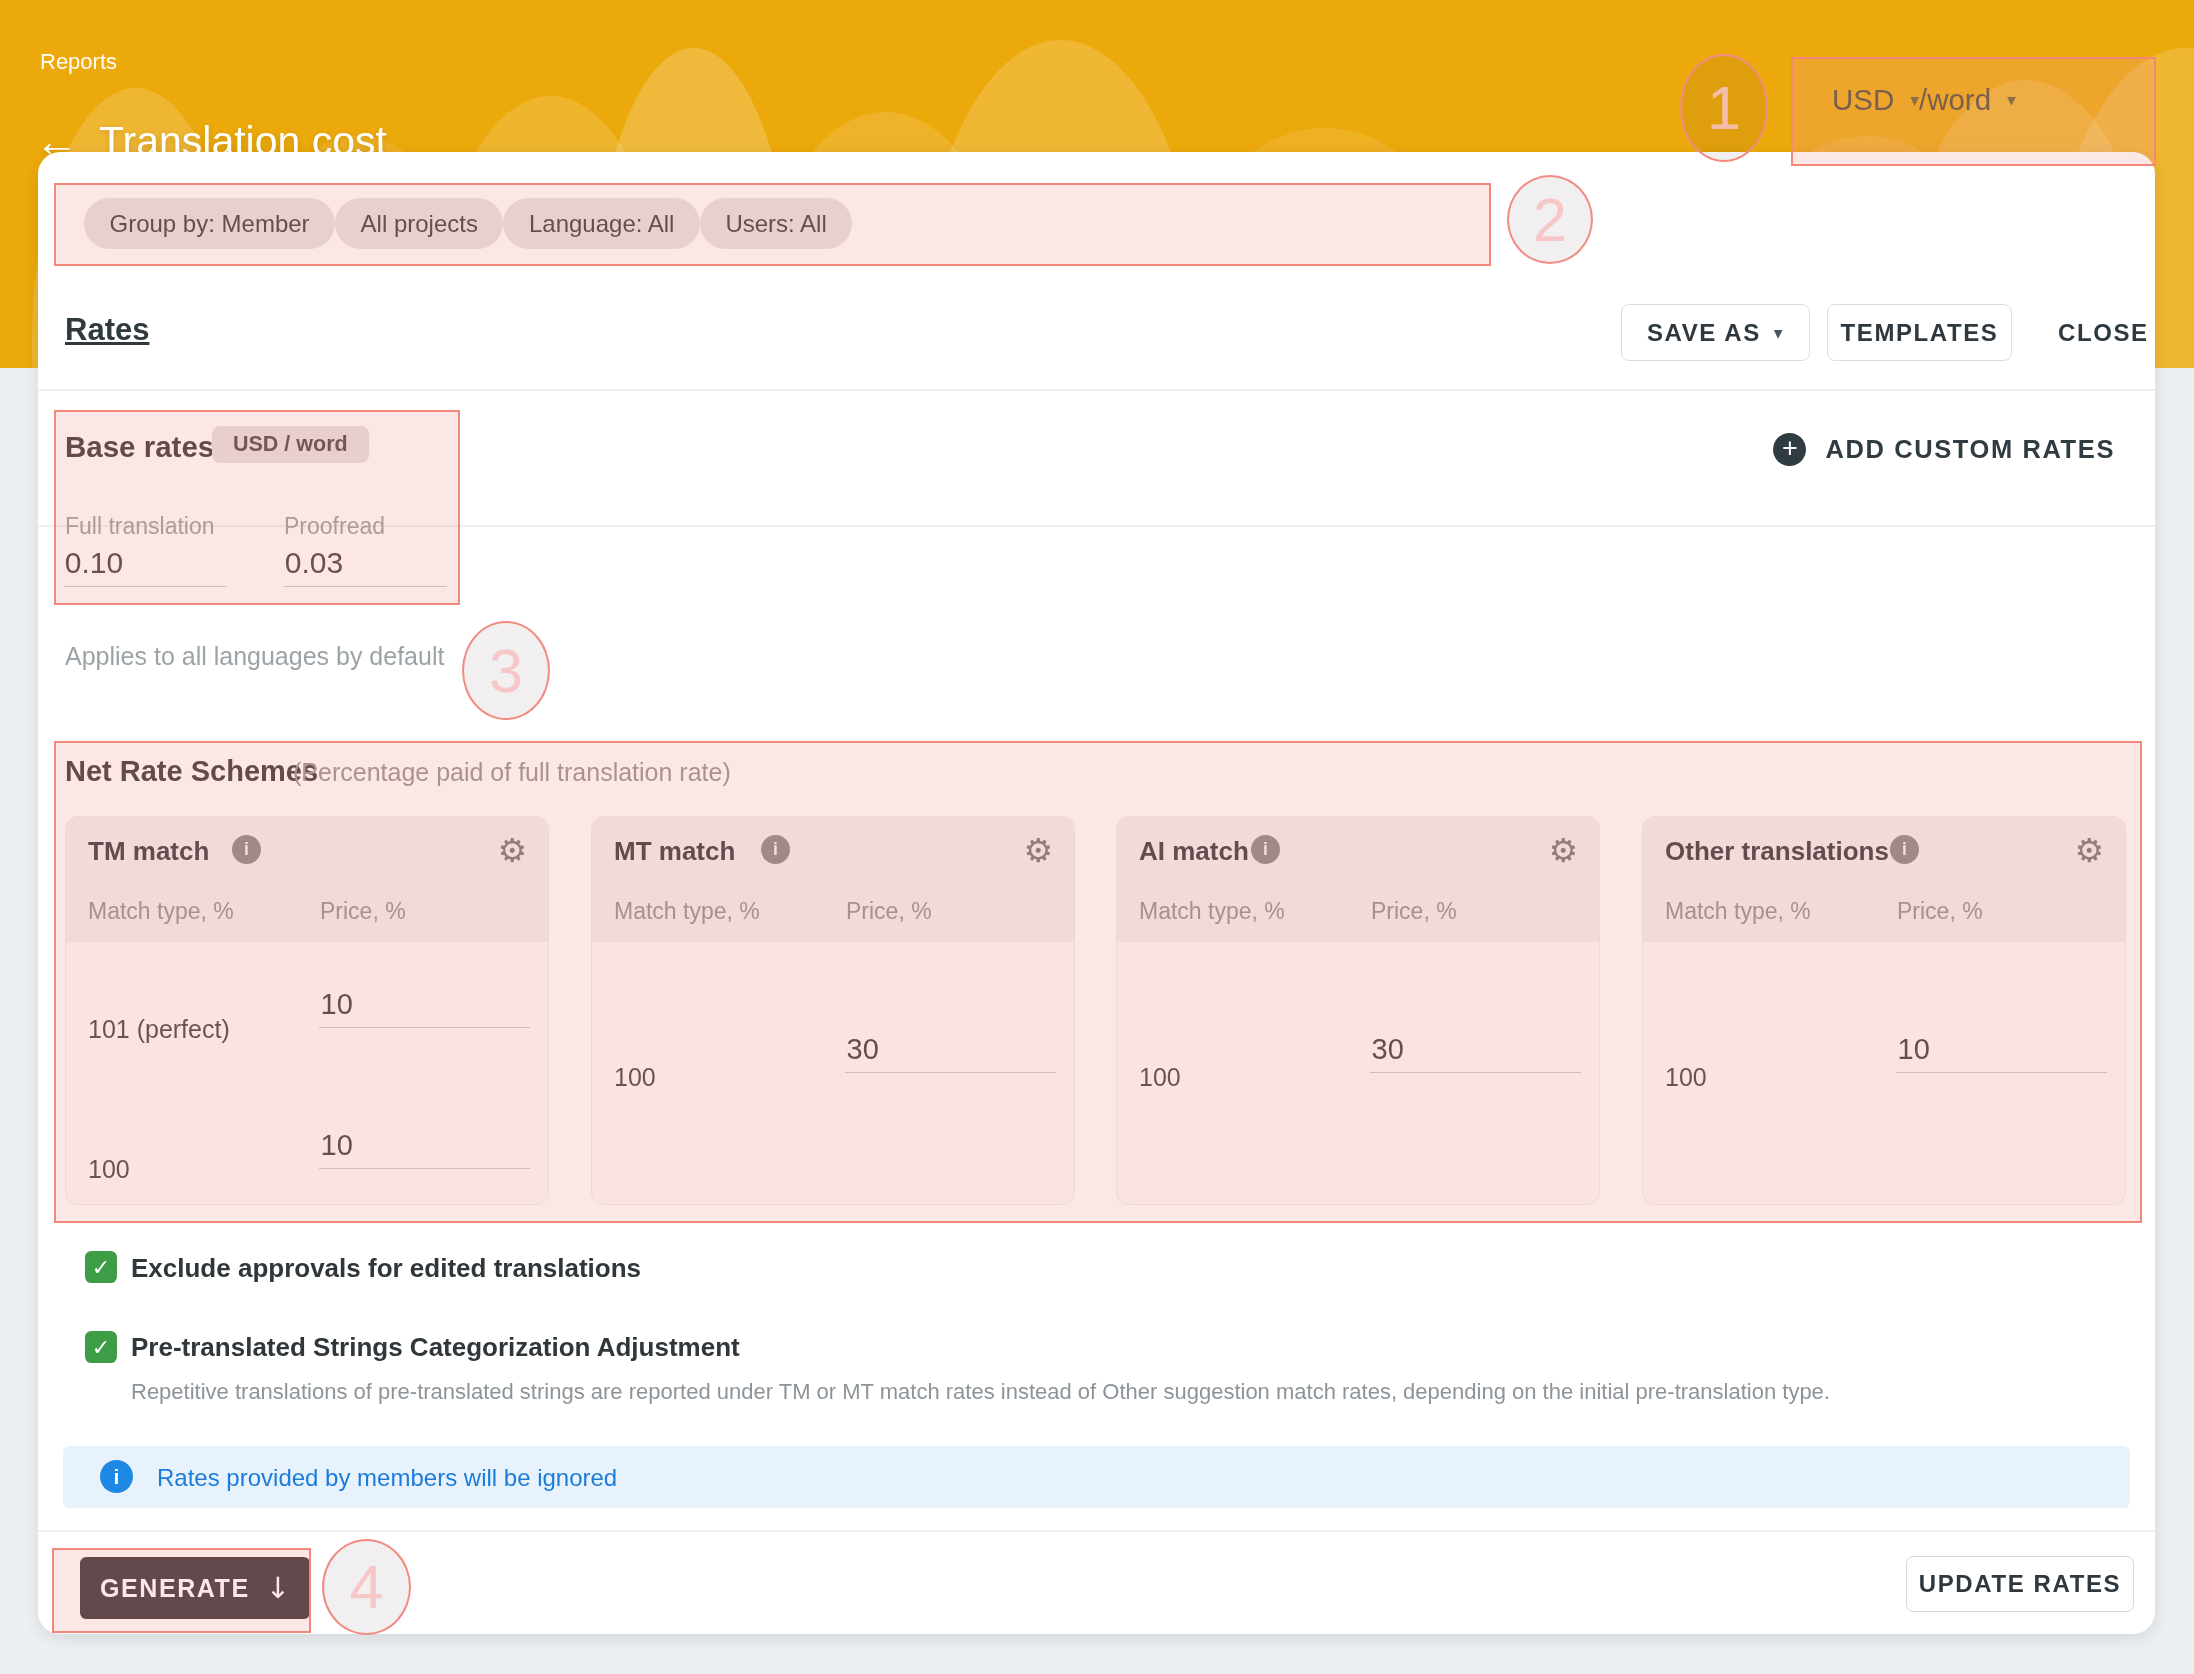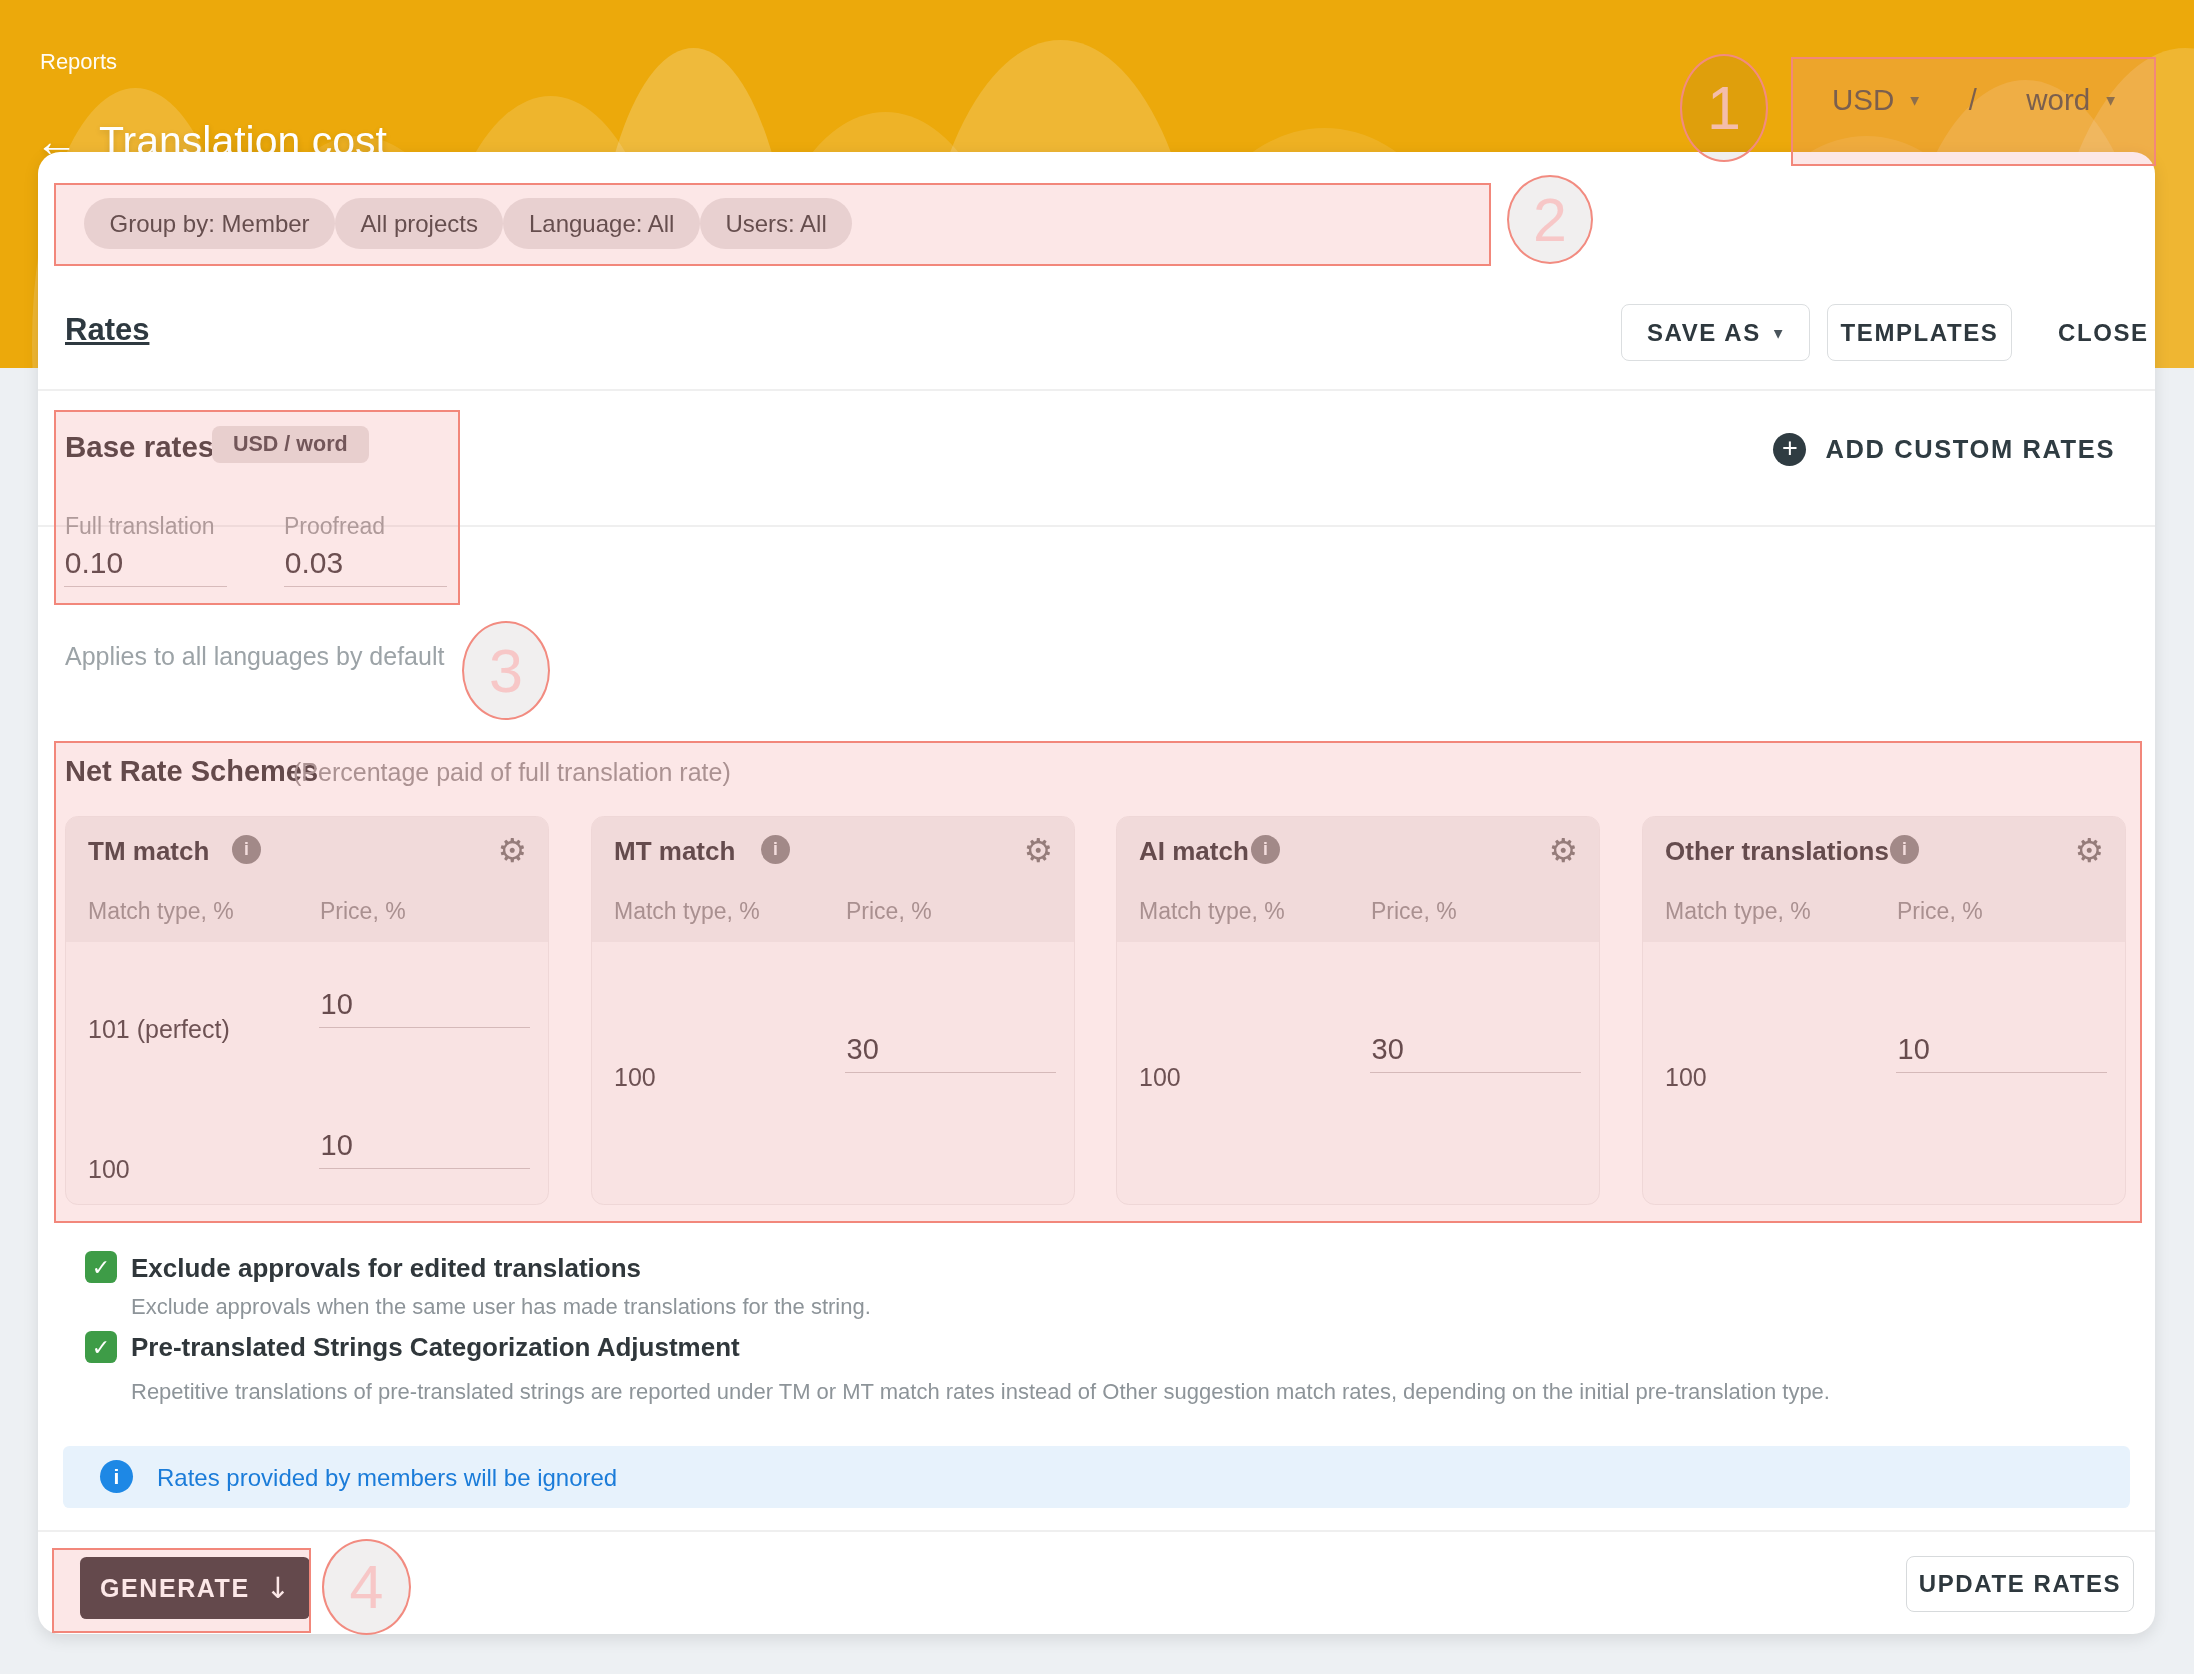--- a/index.html
+++ b/index.html
@@ -9,21 +9,21 @@
   
   .hero { position:absolute; left:0; top:0; width:2194px; height:368px; background:#ECA90B; overflow:hidden; }
   .wave { position:absolute; background:#fff; border-radius:50%; }
   .breadcrumb { position:absolute; left:40px; top:49px; font-size:22px; color:rgba(255,255,255,.96); }
   .title-row { position:absolute; left:35px; top:118px; display:flex; align-items:center; gap:21px; color:#fff;
                text-shadow:0 1.6px 6.4px rgba(0,0,0,.14); }
   .back-arrow { font-size:43px; line-height:1; cursor:pointer; }
   .page-title { font-size:41px; font-weight:400; }
 
   .currency-bar { position:absolute; left:1794px; top:60px; width:359px; height:80px;
-                  display:flex; align-items:center; justify-content:space-between; padding:0 38px; }
+                  display:flex; align-items:center; justify-content:flex-start; padding:0 38px; }
   .cur-group { display:flex; align-items:center; gap:16px; cursor:pointer; }
   .cur-text { font-size:29.5px; color:#574E38; }
   .caret { font-size:17.5px; color:#6E6236; font-family:"DejaVu Sans",sans-serif; }
   .cur-slash { font-size:29px; color:#574E38; }
 
   
   .card { position:absolute; left:38px; top:152px; width:2117px; height:1482px; background:#fff;
           border-radius:22px; box-shadow:0 4.8px 16px rgba(0,0,0,.10); }
 
   .chips { position:absolute; left:46px; top:46px; display:flex; }
@@ -245,21 +245,20 @@
       <div class="srow" style="top:216px">
         <span class="match-label" style="top:30px">100</span>
         <input class="price-input" value="10" style="">
       </div>
     </div>
 
     <div class="checkbox" style="top:1099px">
       <span>✓</span>
     </div>
     <div class="opt-label" style="top:1101px">Exclude approvals for edited translations</div>
-    <div class="opt-desc" style="top:1142px">Exclude approvals when the same user has made translations for the string.</div>
 
     <div class="checkbox" style="top:1179px">
       <span>✓</span>
     </div>
     <div class="opt-label" style="top:1180px">Pre-translated Strings Categorization Adjustment</div>
     <div class="opt-desc" style="top:1227px">Repetitive translations of pre-translated strings are reported under TM or MT match rates instead of Other suggestion match rates, depending on the initial pre-translation type.</div>
 
     <div class="banner">
       <span class="banner-icon">i</span>
       <span class="banner-text">Rates provided by members will be ignored</span>

